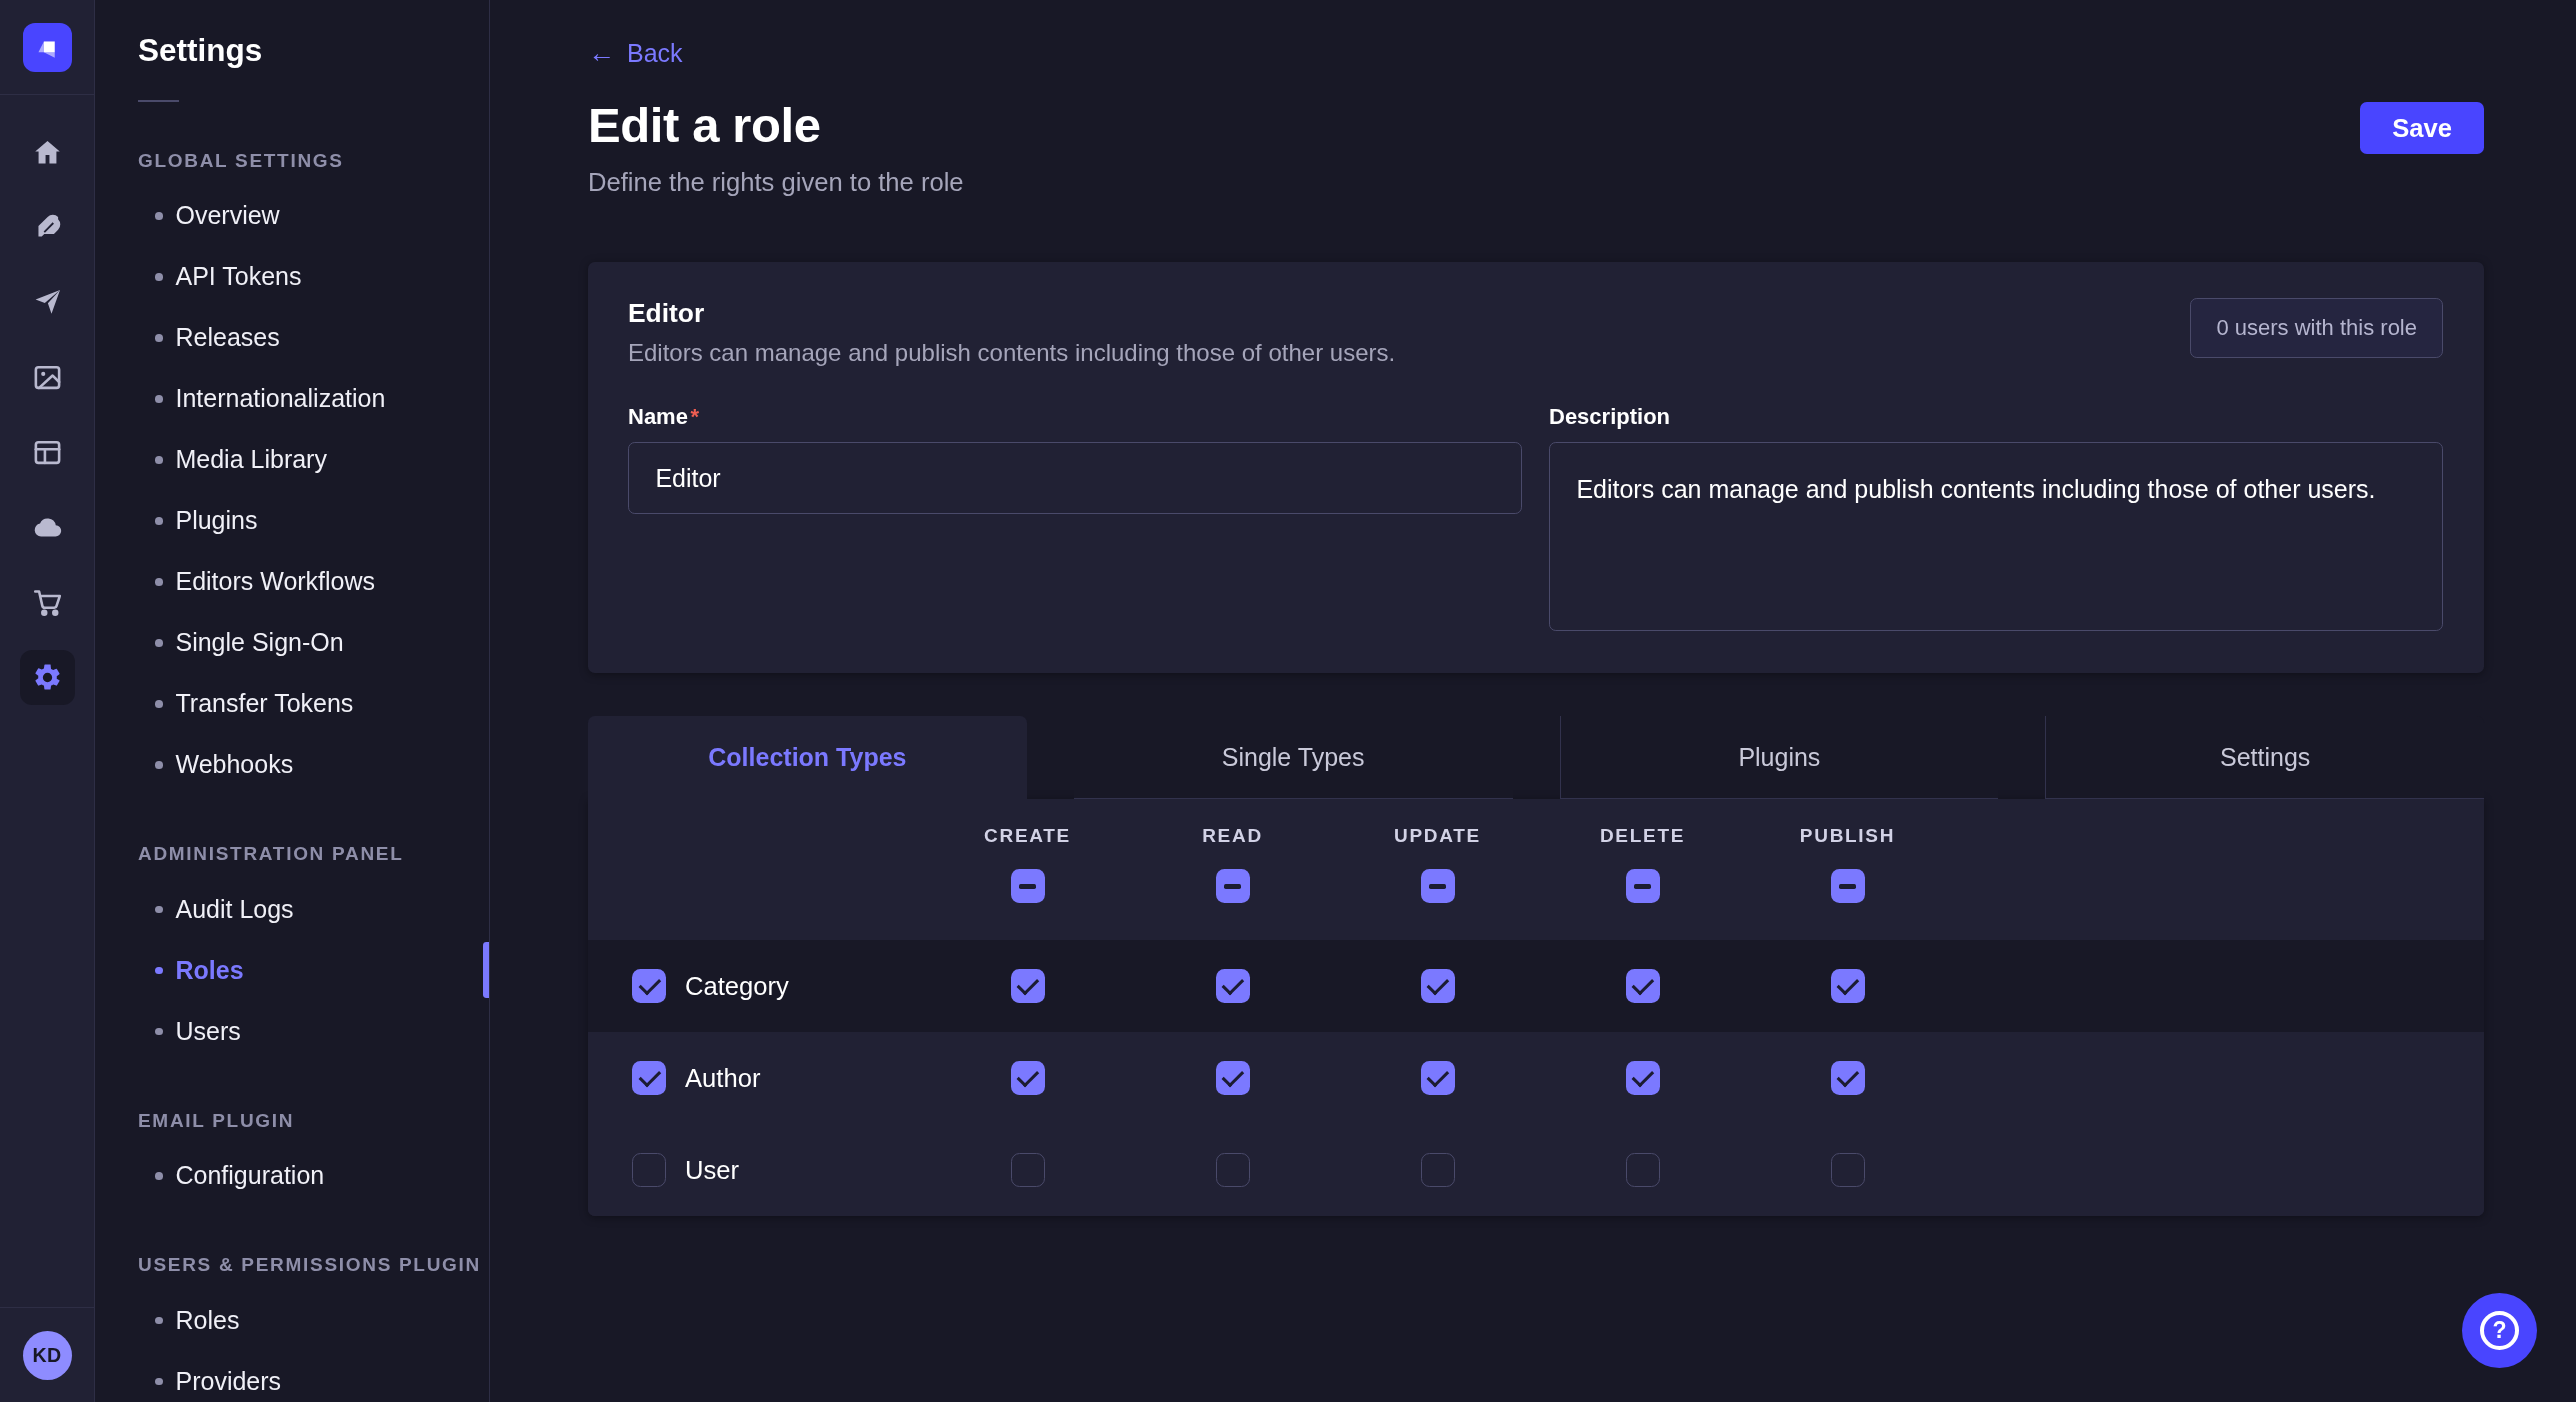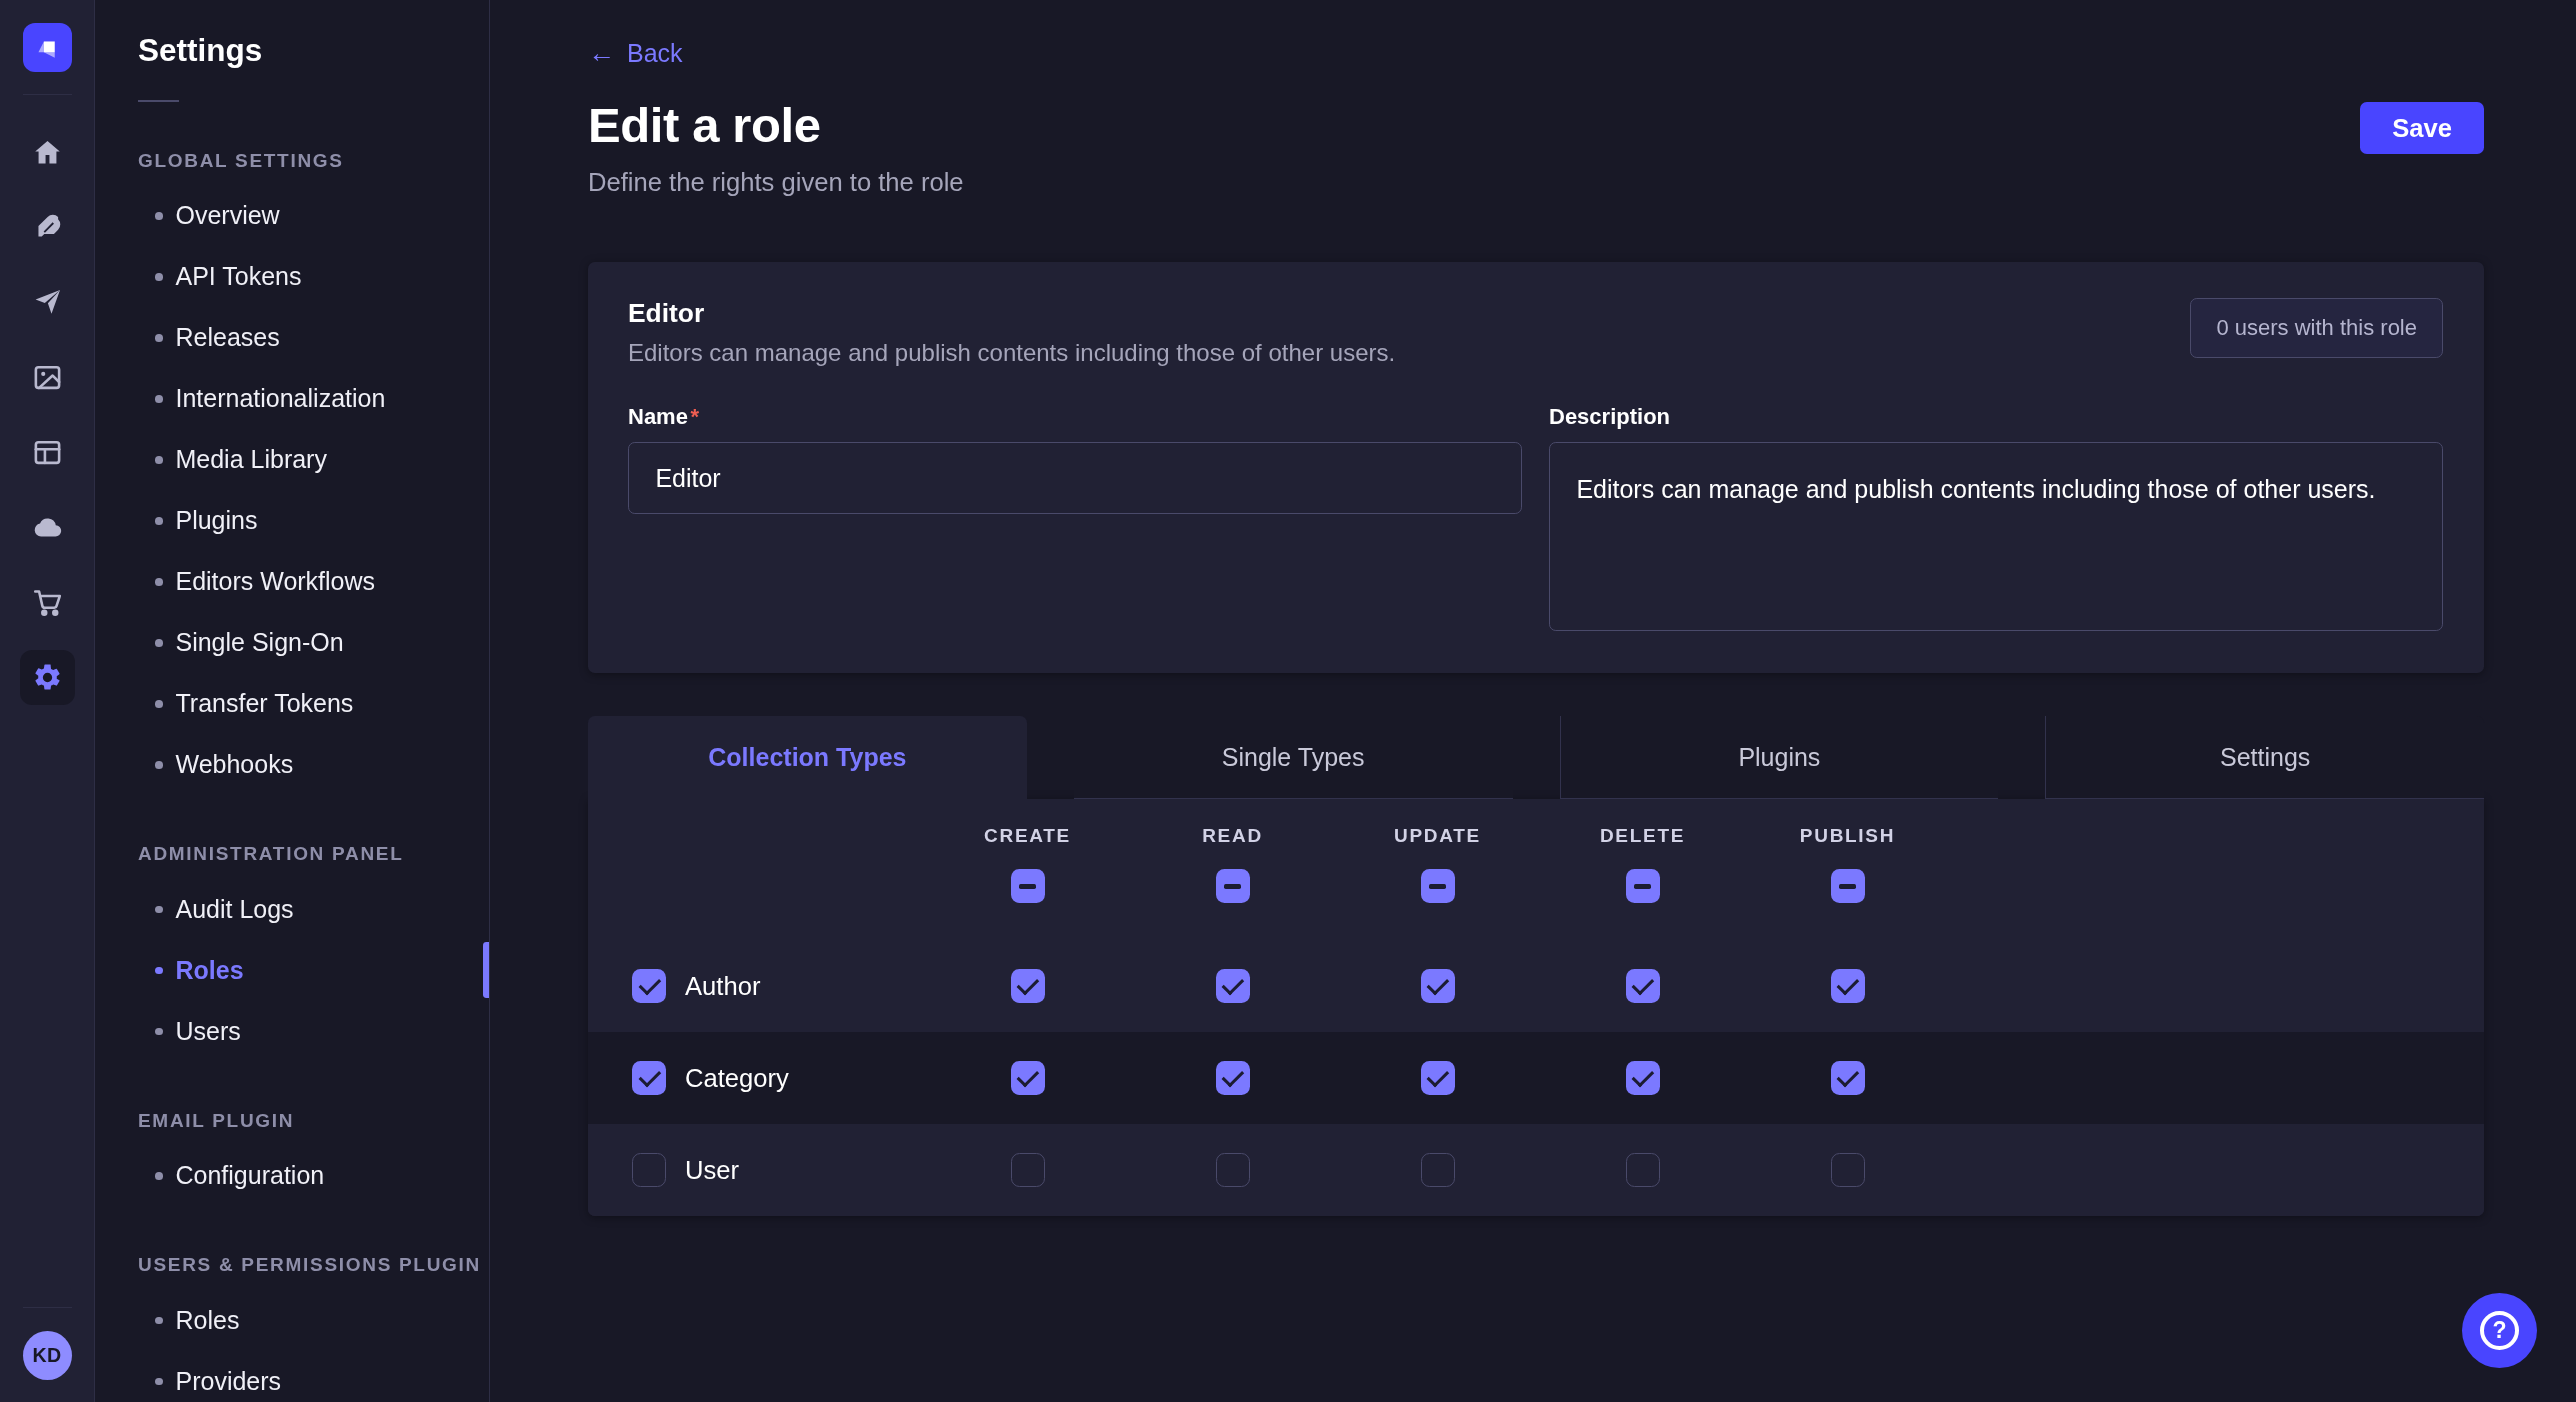--- a/index.html
+++ b/index.html
@@ -11,21 +11,20 @@
     display: flex;
   }
 
   
   .rail {
     width: 95px; height: 100%;
     background: #212134;
     border-right: 0.9px solid #2e2e45;
     display: flex; flex-direction: column;
     flex-shrink: 0;
-    align-items: center;
   }
   .rail-logo-wrap {
     height: 95px; display: flex; align-items: center; justify-content: center;
     border-bottom: 0.9px solid #2e2e45;
   }
   .logo {
     width: 49px; height: 49px; border-radius: 12px;
     background: #4945ff;
     display: flex; align-items: center; justify-content: center;
   }
@@ -410,35 +409,35 @@
           <div class="col-cell">
             <div class="col-label">DELETE</div>
             <div class="cb indeterminate"></div>
           </div>
           <div class="col-cell">
             <div class="col-label">PUBLISH</div>
             <div class="cb indeterminate"></div>
           </div>
         </div>
       <div id="perm-rows">
+          <div class="perm-grid-row perm-row dark">
+            <div class="row-head">
+              <div class="cb checked"></div>
+              <span class="row-label">Category</span>
+            </div>
+            <div class="cb checked cell-center"></div>
+            <div class="cb checked cell-center"></div>
+            <div class="cb checked cell-center"></div>
+            <div class="cb checked cell-center"></div>
+            <div class="cb checked cell-center"></div>
+          </div>
           <div class="perm-grid-row perm-row light">
             <div class="row-head">
               <div class="cb checked"></div>
               <span class="row-label">Author</span>
-            </div>
-            <div class="cb checked cell-center"></div>
-            <div class="cb checked cell-center"></div>
-            <div class="cb checked cell-center"></div>
-            <div class="cb checked cell-center"></div>
-            <div class="cb checked cell-center"></div>
-          </div>
-          <div class="perm-grid-row perm-row dark">
-            <div class="row-head">
-              <div class="cb checked"></div>
-              <span class="row-label">Category</span>
             </div>
             <div class="cb checked cell-center"></div>
             <div class="cb checked cell-center"></div>
             <div class="cb checked cell-center"></div>
             <div class="cb checked cell-center"></div>
             <div class="cb checked cell-center"></div>
           </div>
           <div class="perm-grid-row perm-row light">
             <div class="row-head">
               <div class="cb unchecked"></div>

